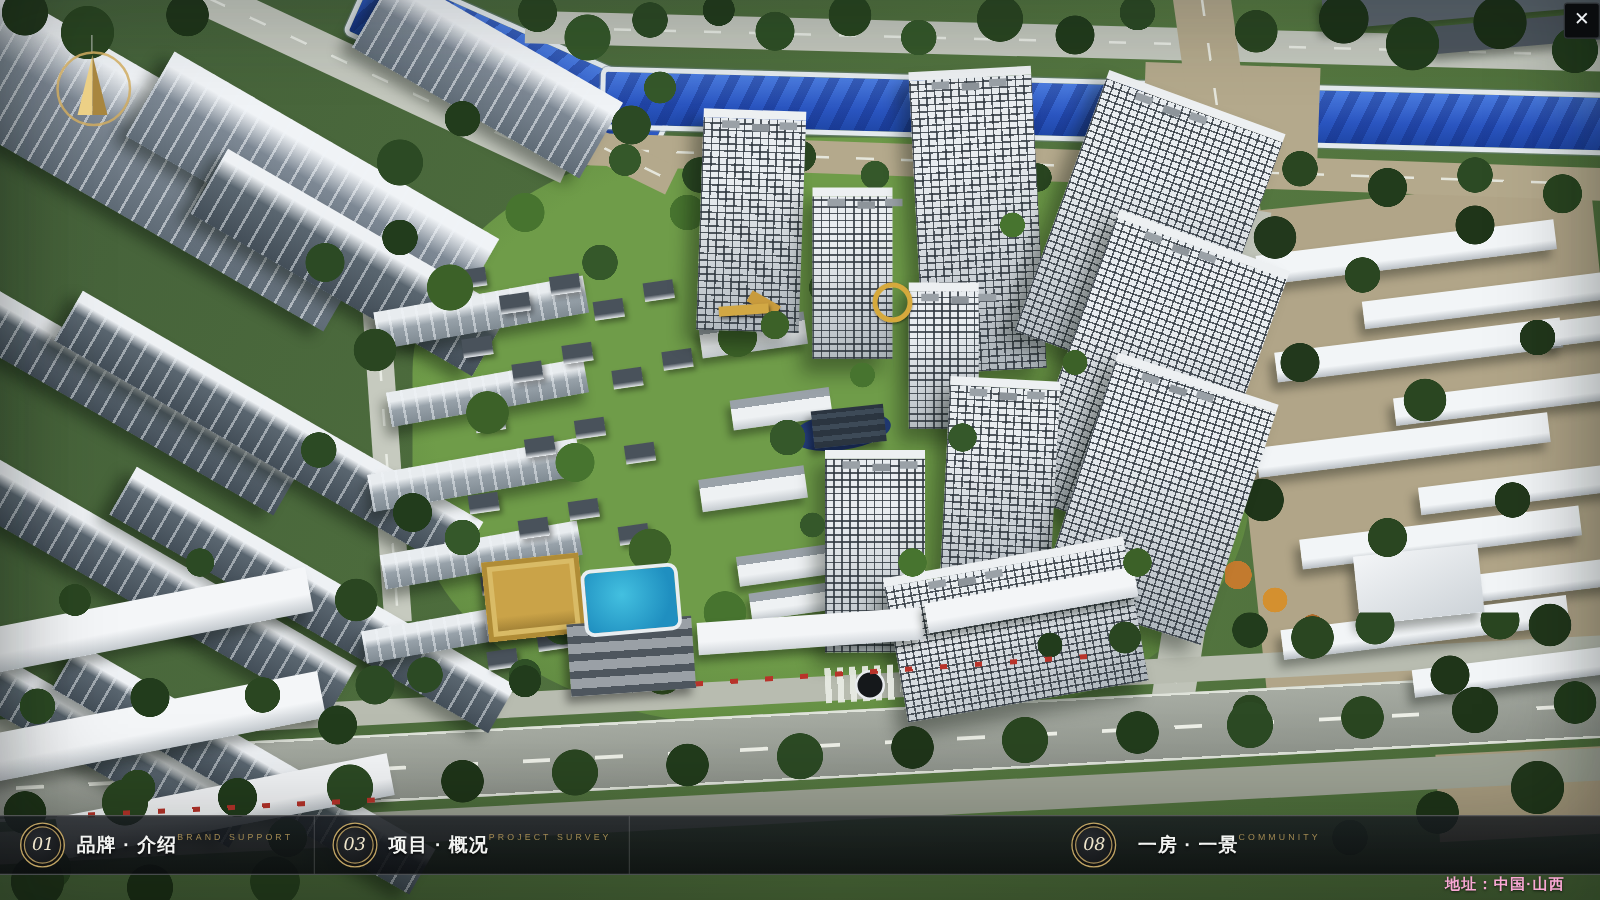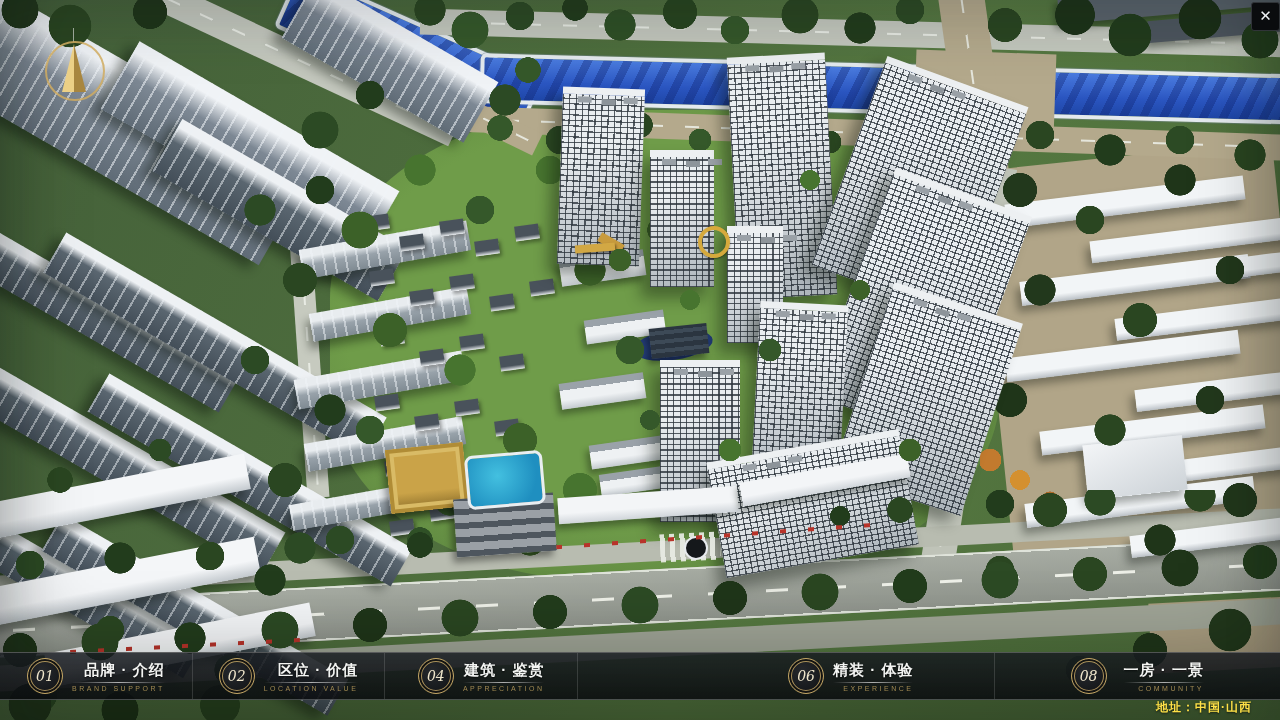--- a/index.html
+++ b/index.html
@@ -90,41 +90,41 @@
 
   
   .close-btn{left:1251px;top:2px;width:27px;height:27px;background:#0a0c0e;border:1px solid #303438;border-radius:3px;
     color:#eef1f4;font-size:15px;line-height:25px;text-align:center;cursor:pointer;z-index:40;}
 
   
   .menu-bar{position:absolute;left:0;right:0;top:652px;height:46px;z-index:30;display:flex;
     background:linear-gradient(180deg,rgba(24,28,33,.84),rgba(10,12,15,.88));
     border-top:1px solid rgba(255,255,255,.28);border-bottom:1px solid rgba(255,255,255,.2);}
   .menu-group{display:flex;}
-  .menu-group.left{width:578px;}
+  .menu-group.left{width:504px;}
   .menu-group.right{margin-left:130px;flex:1;}
   .menu-item{flex:1;display:flex;align-items:center;justify-content:center;gap:9px;cursor:pointer;
     border-right:1px solid rgba(255,255,255,.14);}
   .menu-group.right .menu-item:last-child{border-right:none;gap:17px;}
   .badge{width:34px;height:34px;border-radius:50%;flex:0 0 34px;display:flex;align-items:center;justify-content:center;
     border:1px solid #c2a564;box-shadow:inset 0 0 0 2px rgba(10,12,14,.95),inset 0 0 0 3px rgba(194,165,100,.85);
     background:radial-gradient(circle at 40% 35%,#26292d,#0f1113);
     color:#efe6cc;font-family:"DejaVu Serif",serif;font-style:italic;font-size:14px;}
-  .mi-text{display:flex;flex-direction:column;align-items:flex-end;}
+  .mi-text{display:flex;flex-direction:row;align-items:flex-start;}
   .mi-cn{font-size:15px;font-weight:bold;color:#f3f4f2;letter-spacing:1px;white-space:nowrap;text-shadow:0 1px 2px rgba(0,0,0,.7);}
   .mi-line{align-self:stretch;height:1px;margin:2px 0 2px;background:linear-gradient(90deg,transparent,rgba(255,255,255,.65),transparent);}
   .mi-en{font-size:7px;color:#a18952;letter-spacing:2.5px;white-space:nowrap;}
 
   .logo-panel{position:absolute;left:576px;top:640px;width:130px;height:72px;z-index:31;cursor:pointer;
     background:#0b0e11;border:1px solid #7a6639;box-shadow:inset 0 0 0 2px #0b0e11,inset 0 0 0 3px rgba(170,140,80,.45),0 0 10px rgba(0,0,0,.6);
     display:flex;flex-direction:column;align-items:center;justify-content:center;}
   .logo-cn{font-family:"DejaVu Serif",serif;font-weight:bold;font-size:21px;color:#dcc08a;letter-spacing:7px;margin:2px 0 1px 7px;text-shadow:0 1px 2px #000;}
   .logo-tag{font-size:5px;color:#8e7946;letter-spacing:2px;}
 
-  .address{position:absolute;right:28px;top:699px;z-index:32;font-size:12px;font-weight:bold;color:#fde047;
+  .address{position:absolute;right:28px;top:699px;z-index:32;font-size:12px;font-weight:bold;color:#f9a8d4;
     letter-spacing:1px;text-shadow:0 1px 2px rgba(0,0,0,.65);}
 </style>
 </head>
 <body>
 
 <div class="stage">
   <div class="scene">
 
     <div class="abs lawn"></div>
     <div class="abs rground"></div>
@@ -388,52 +388,32 @@
             <span>01</span>
           </div>
         <div class="mi-text">
             <div class="mi-cn">品牌 · 介绍</div>
             <div class="mi-line"></div>
             <div class="mi-en">BRAND SUPPORT</div>
           </div>
       </div>
       <div class="menu-item">
         <div class="badge">
-            <span>02</span>
+            <span>03</span>
           </div>
         <div class="mi-text">
-            <div class="mi-cn">区位 · 价值</div>
+            <div class="mi-cn">项目 · 概况</div>
             <div class="mi-line"></div>
-            <div class="mi-en">LOCATION VALUE</div>
-          </div>
-      </div>
-      <div class="menu-item">
-        <div class="badge">
-            <span>04</span>
-          </div>
-        <div class="mi-text">
-            <div class="mi-cn">建筑 · 鉴赏</div>
-            <div class="mi-line"></div>
-            <div class="mi-en">APPRECIATION</div>
+            <div class="mi-en">PROJECT SURVEY</div>
           </div>
       </div>
     </div>
     <div class="menu-group right">
       <div class="menu-item">
         <div class="badge">
-            <span>06</span>
-          </div>
-        <div class="mi-text">
-            <div class="mi-cn">精装 · 体验</div>
-            <div class="mi-line"></div>
-            <div class="mi-en">EXPERIENCE</div>
-          </div>
-      </div>
-      <div class="menu-item">
-        <div class="badge">
             <span>08</span>
           </div>
         <div class="mi-text">
             <div class="mi-cn">一房 · 一景</div>
             <div class="mi-line"></div>
             <div class="mi-en">COMMUNITY</div>
           </div>
       </div>
     </div>
   </div>

